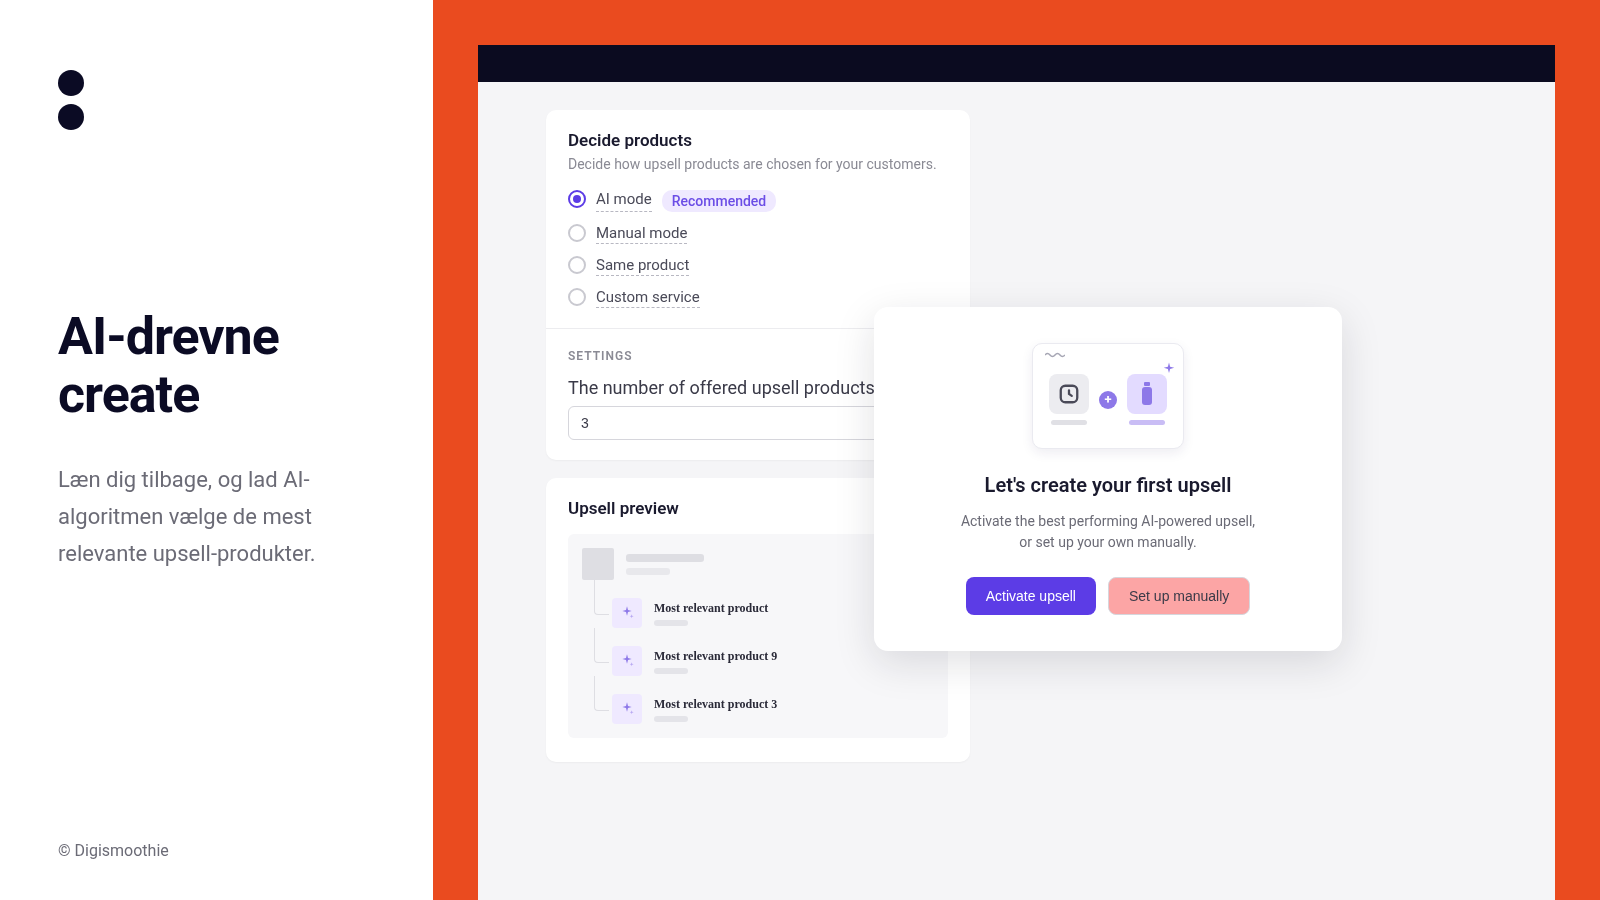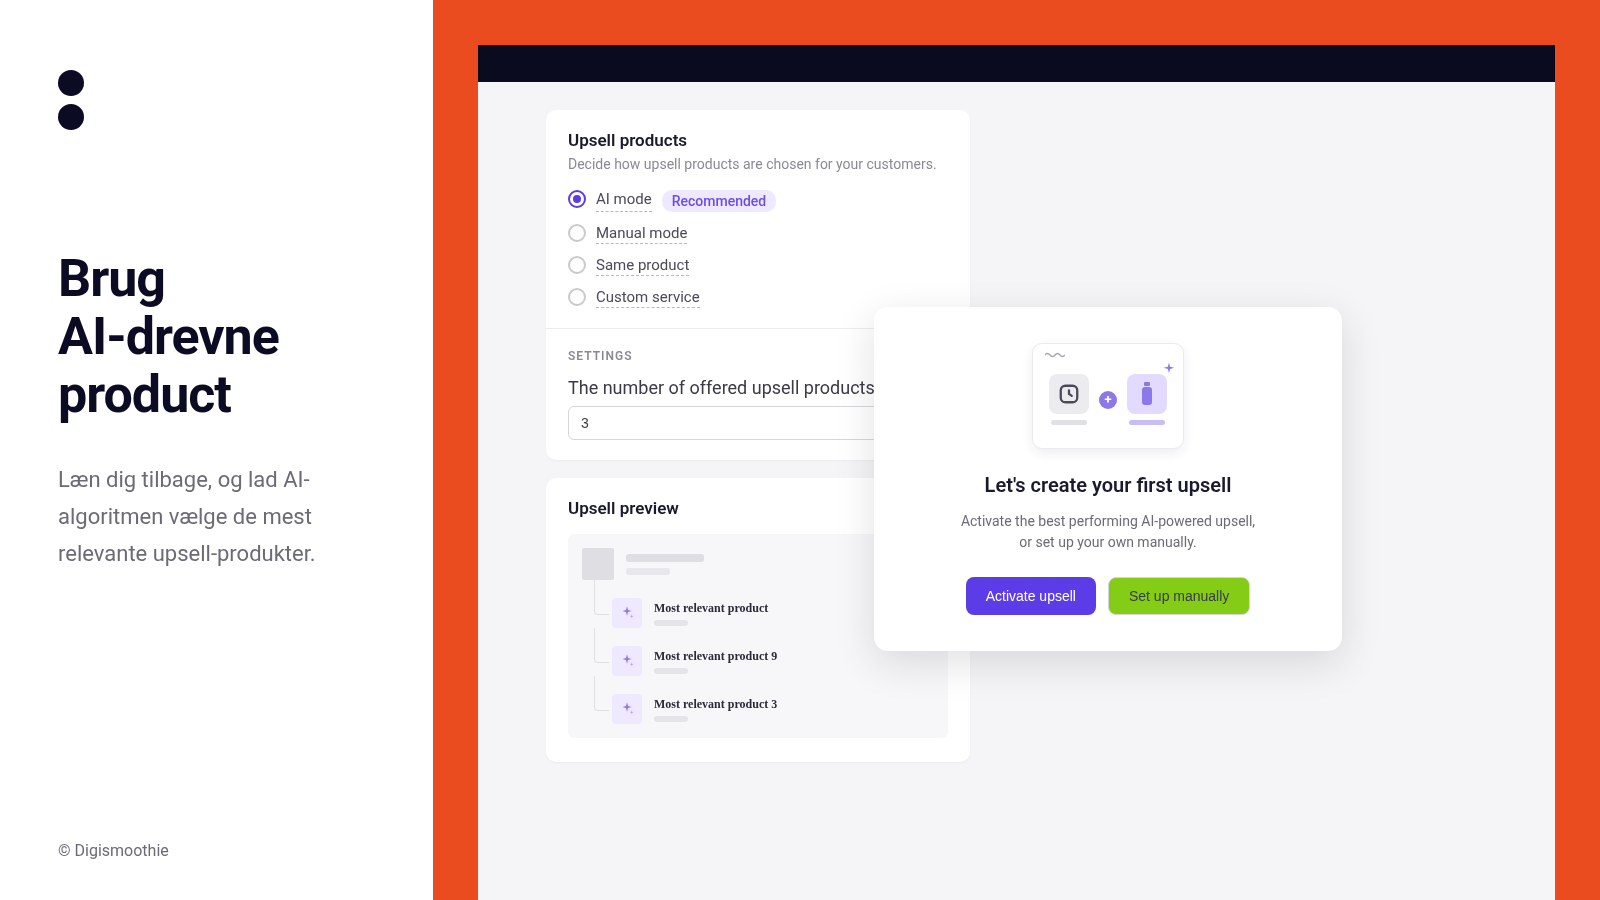--- a/index.html
+++ b/index.html
@@ -322,50 +322,50 @@
     font-size: 14px;
     font-weight: 500;
     cursor: pointer;
     border: none;
   }
   .btn-primary {
     background: #5c3ce6;
     color: #fff;
   }
   .btn-secondary {
-    background: #84cc16;
+    background: #fca5a5;
     border: 1px solid #d6d6dc;
     color: #3a3a48;
   }
 </style>
 </head>
 <body>
 
 <div class="left-panel">
   <div class="logo">
     <span class="dot1"></span>
     <span class="dot2"></span>
   </div>
   <h1 class="heading">
-    <span>Brug</span><br>
+    <br>
     <span>AI-drevne</span><br>
-    <span>product</span>
+    <span>create</span>
   </h1>
   <p class="subtext">Læn dig tilbage, og lad AI-algoritmen vælge de mest relevante upsell-produkter.</p>
   <div class="copyright">© Digismoothie</div>
 </div>
 
 <div class="right-panel">
   <div class="app-window">
     <div class="app-topbar"></div>
     <div class="app-content">
 
       <div class="card">
         <div class="card-pad">
-          <div class="card-title">Upsell products</div>
+          <div class="card-title">Decide products</div>
           <div class="card-sub">Decide how upsell products are chosen for your customers.</div>
 
           <div class="radio-row">
             <div class="radio-outer selected">
                 <div class="radio-inner"></div>
               </div>
             <span class="radio-label">AI mode</span>
             <span class="badge">Recommended</span>
           </div>
           <div class="radio-row">

